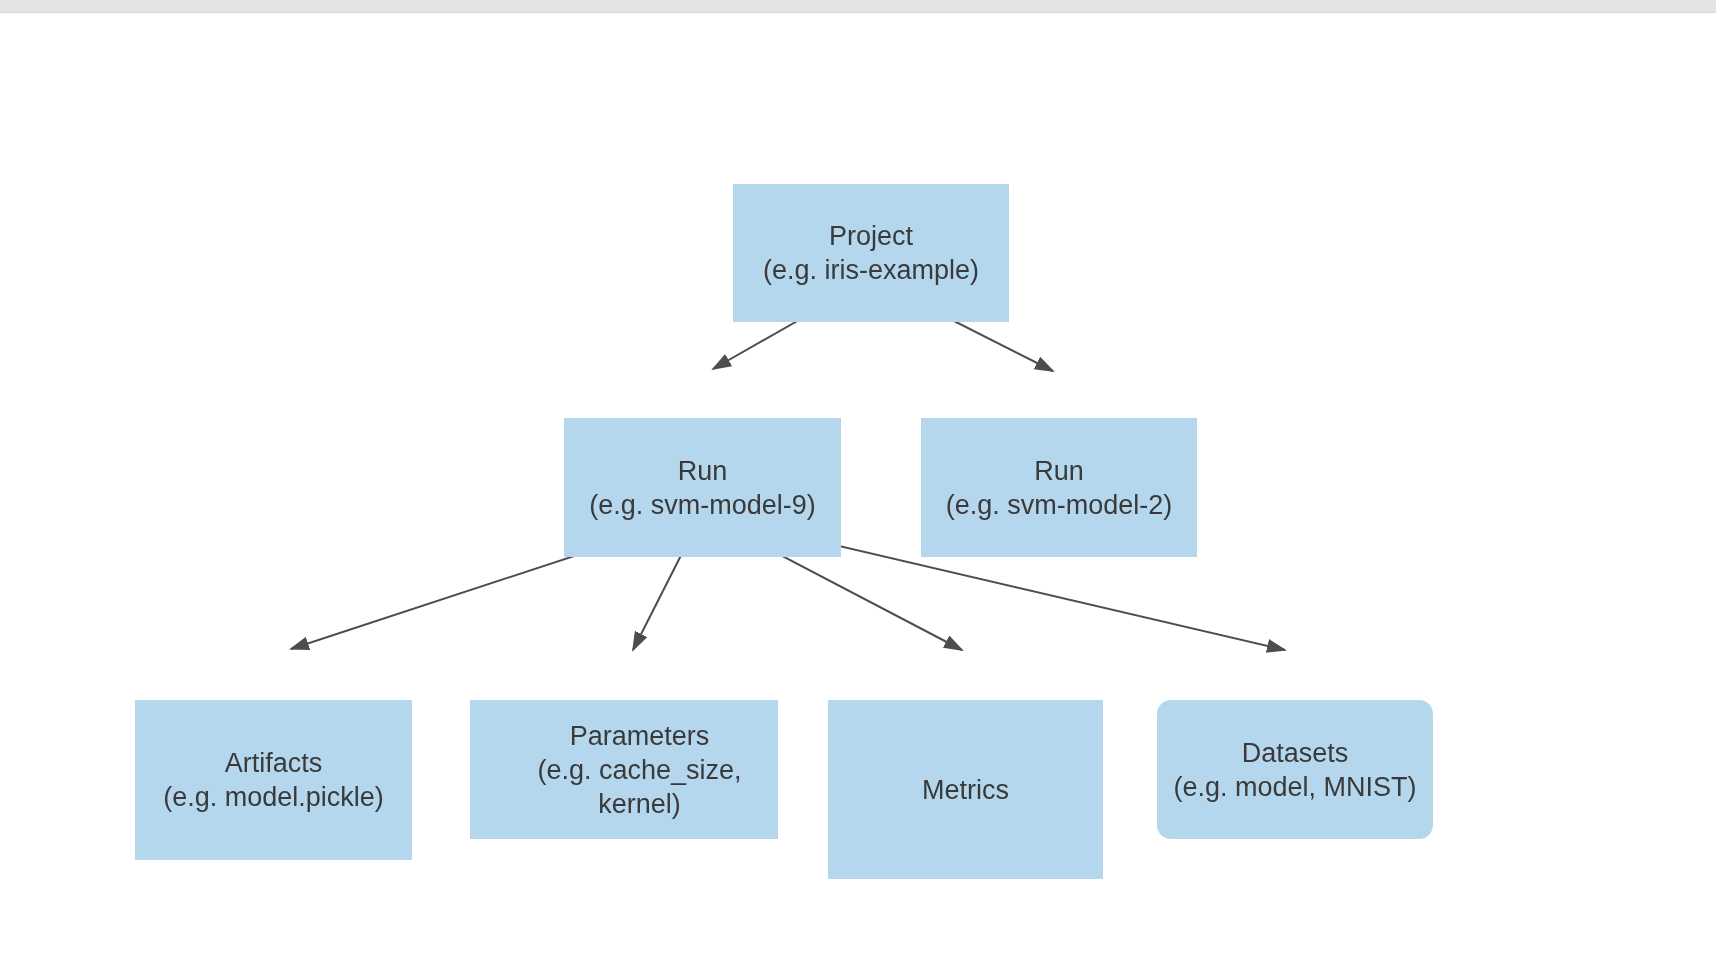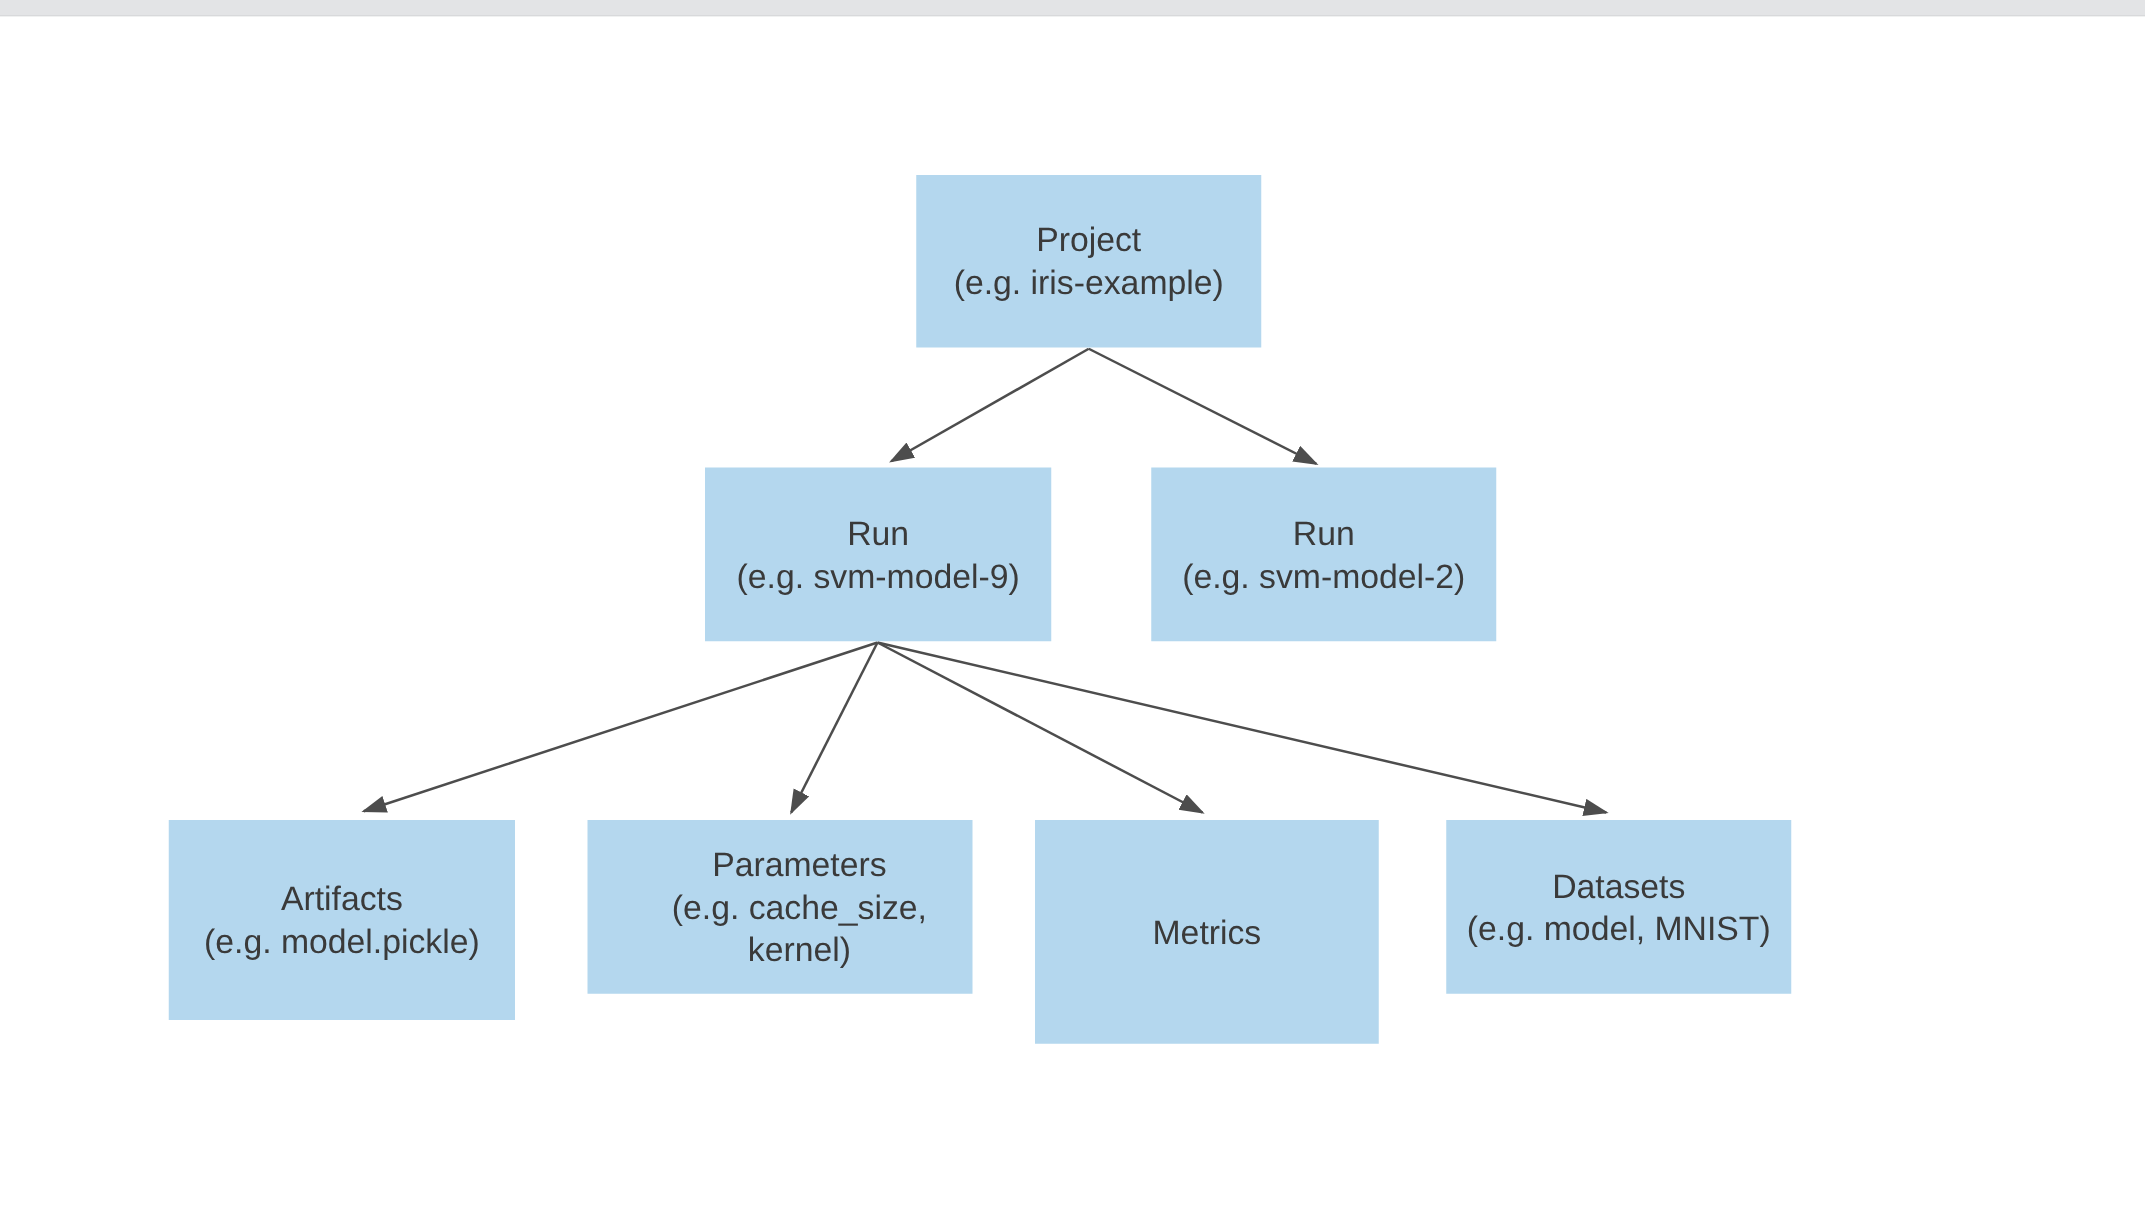--- a/index.html
+++ b/index.html
@@ -44,28 +44,29 @@
     color: #3a3a3a;
     display: flex;
     flex-direction: column;
     align-items: flex-end;
     justify-content: center;
     text-align: center;
     font-size: 27px;
     line-height: 34px;
     box-sizing: border-box;
     padding: 4px 8px;
+    margin-top: 44px;
   }
   .node-project    { left: 733px;  top: 140px; width: 276px; height: 138px; }
   .node-run-1      { left: 564px;  top: 374px; width: 277px; height: 139px; }
   .node-run-2      { left: 921px;  top: 374px; width: 276px; height: 139px; }
   .node-artifacts  { left: 135px;  top: 656px; width: 277px; height: 160px; }
   .node-parameters { left: 470px;  top: 656px; width: 308px; height: 139px; padding-left: 39px; }
   .node-metrics    { left: 828px;  top: 656px; width: 275px; height: 179px; }
-  .node-datasets   { left: 1157px; top: 656px; width: 276px; height: 139px; }
+  .node-datasets   { left: 1157px; top: 656px; width: 276px; height: 139px; border-radius: 14px; }
   .node .title, .node .example {
     display: block;
     width: 100%;
   }
 </style>
 </head>
 <body>
 
 <div class="canvas">
 

